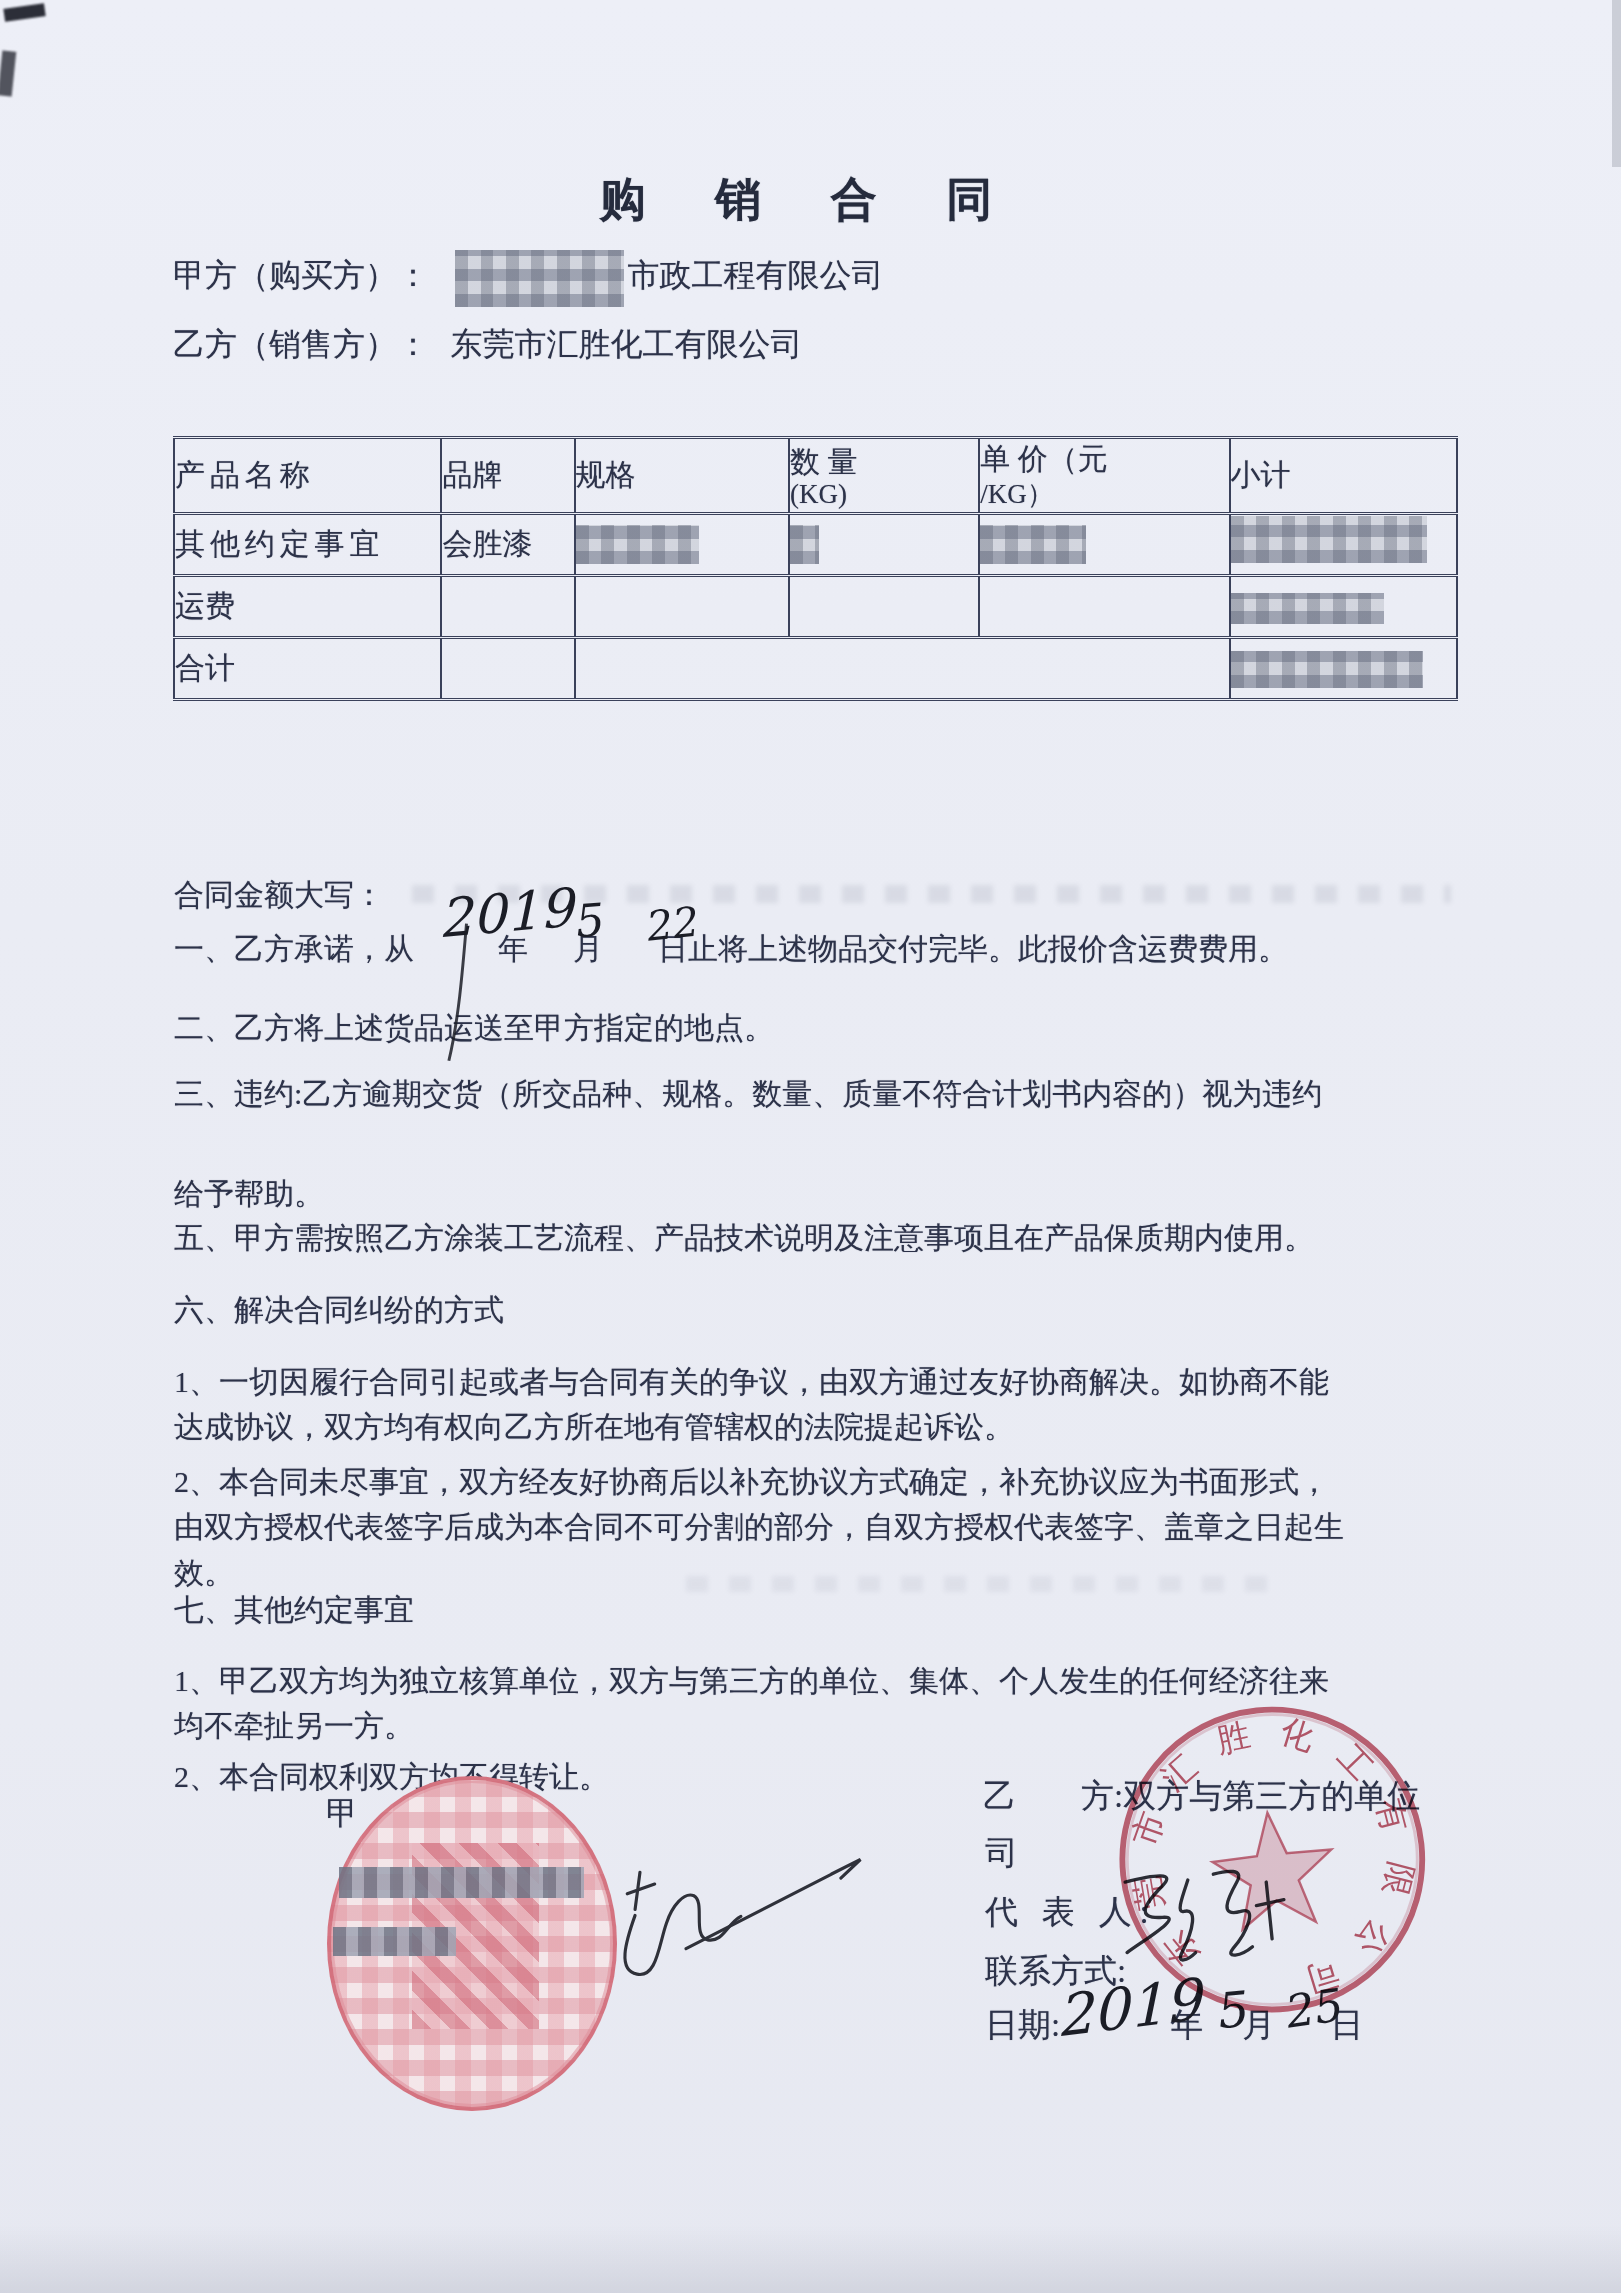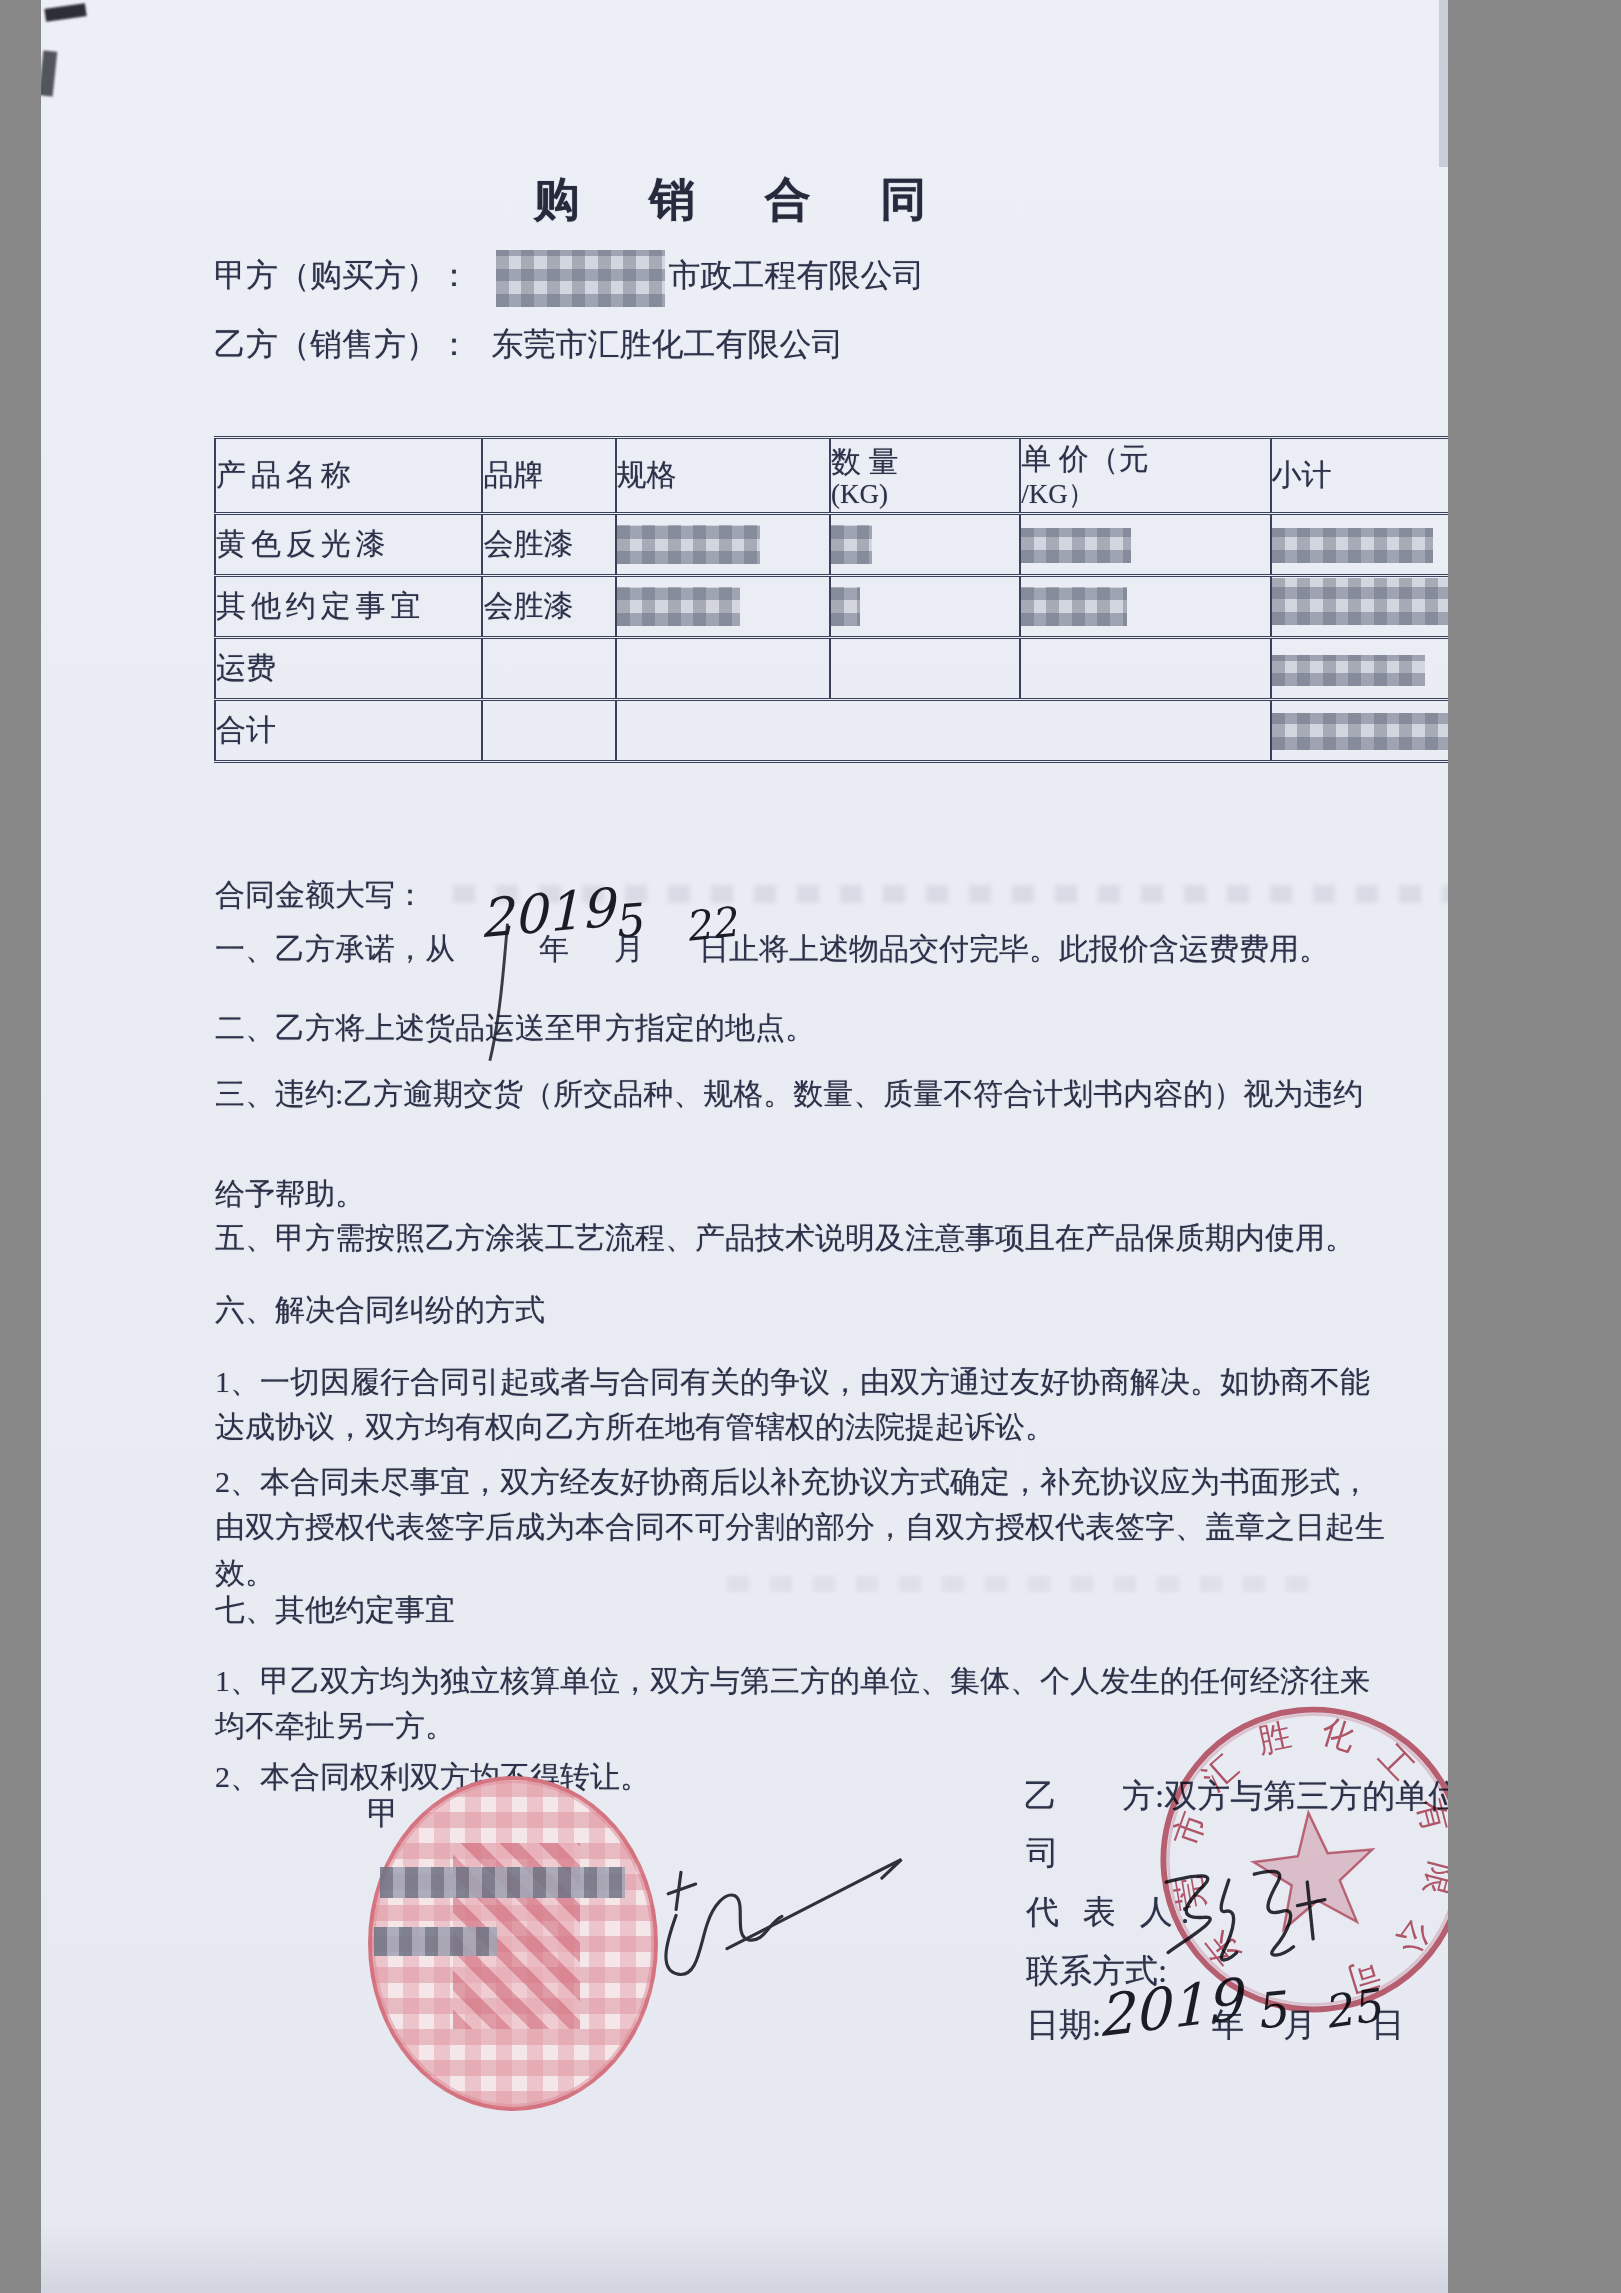--- a/index.html
+++ b/index.html
@@ -1,21 +1,20 @@
 <!DOCTYPE html>
 <html><head>
 <meta charset="utf-8">
 <style>
   html,body{margin:0;padding:0;background:#888;}
   .page{
-    position:relative; width:1407px; height:2294px; overflow:hidden;
+    position:relative; width:1621px; height:2294px; overflow:hidden;
     background:linear-gradient(180deg,#edeff7 0%,#eaecf4 40%,#e9ebf3 75%,#e6e8f1 100%);
     font-family:"Liberation Serif","DejaVu Serif",serif;
     color:#2c3249;
-    margin-left:41px;
   }
   .txt{position:absolute; white-space:nowrap; text-shadow:0 0 1px rgba(44,50,73,.45);}
   .title{
     position:absolute; top:169px; left:0; width:100%; text-align:center;
     font-size:46px; font-weight:bold; letter-spacing:29px; color:#252b3d;
     text-shadow:0 0 1px rgba(37,43,61,.6);
   }
   .partyline{font-size:32px;}
   .intro{font-size:30px;}
   .clause{font-size:30px;}
@@ -115,28 +114,20 @@
       <tr>
         <th><span class="prodname">产品名称</span></th>
         <th><span>品牌</span></th>
         <th><span>规格</span></th>
         <th><span>数  量</span><span class="hdr-sub">(KG)</span></th>
         <th><span>单 价（元</span><span class="hdr-sub">/KG）</span></th>
         <th><span>小计</span></th>
       </tr>
     </thead>
     <tbody>
-      <tr>
-        <td class="prodname">黄色反光漆</td>
-        <td>会胜漆</td>
-        <td><span class="mosaic" style="width:143px;height:39px;"></span></td>
-        <td><span class="mosaic" style="width:41px;height:39px;"></span></td>
-        <td><span class="mosaic" style="width:110px;height:35px;"></span></td>
-        <td><span class="mosaic" style="width:161px;height:35px;"></span></td>
-      </tr>
       <tr>
         <td class="prodname">其他约定事宜</td>
         <td>会胜漆</td>
         <td><span class="mosaic" style="width:123px;height:39px;"></span></td>
         <td><span class="mosaic" style="width:29px;height:39px;"></span></td>
         <td><span class="mosaic" style="width:106px;height:39px;"></span></td>
         <td><span class="mosaic" style="width:196px;height:47px;margin-top:-11.8px;"></span></td>
       </tr>
       <tr>
         <td>运费</td>

